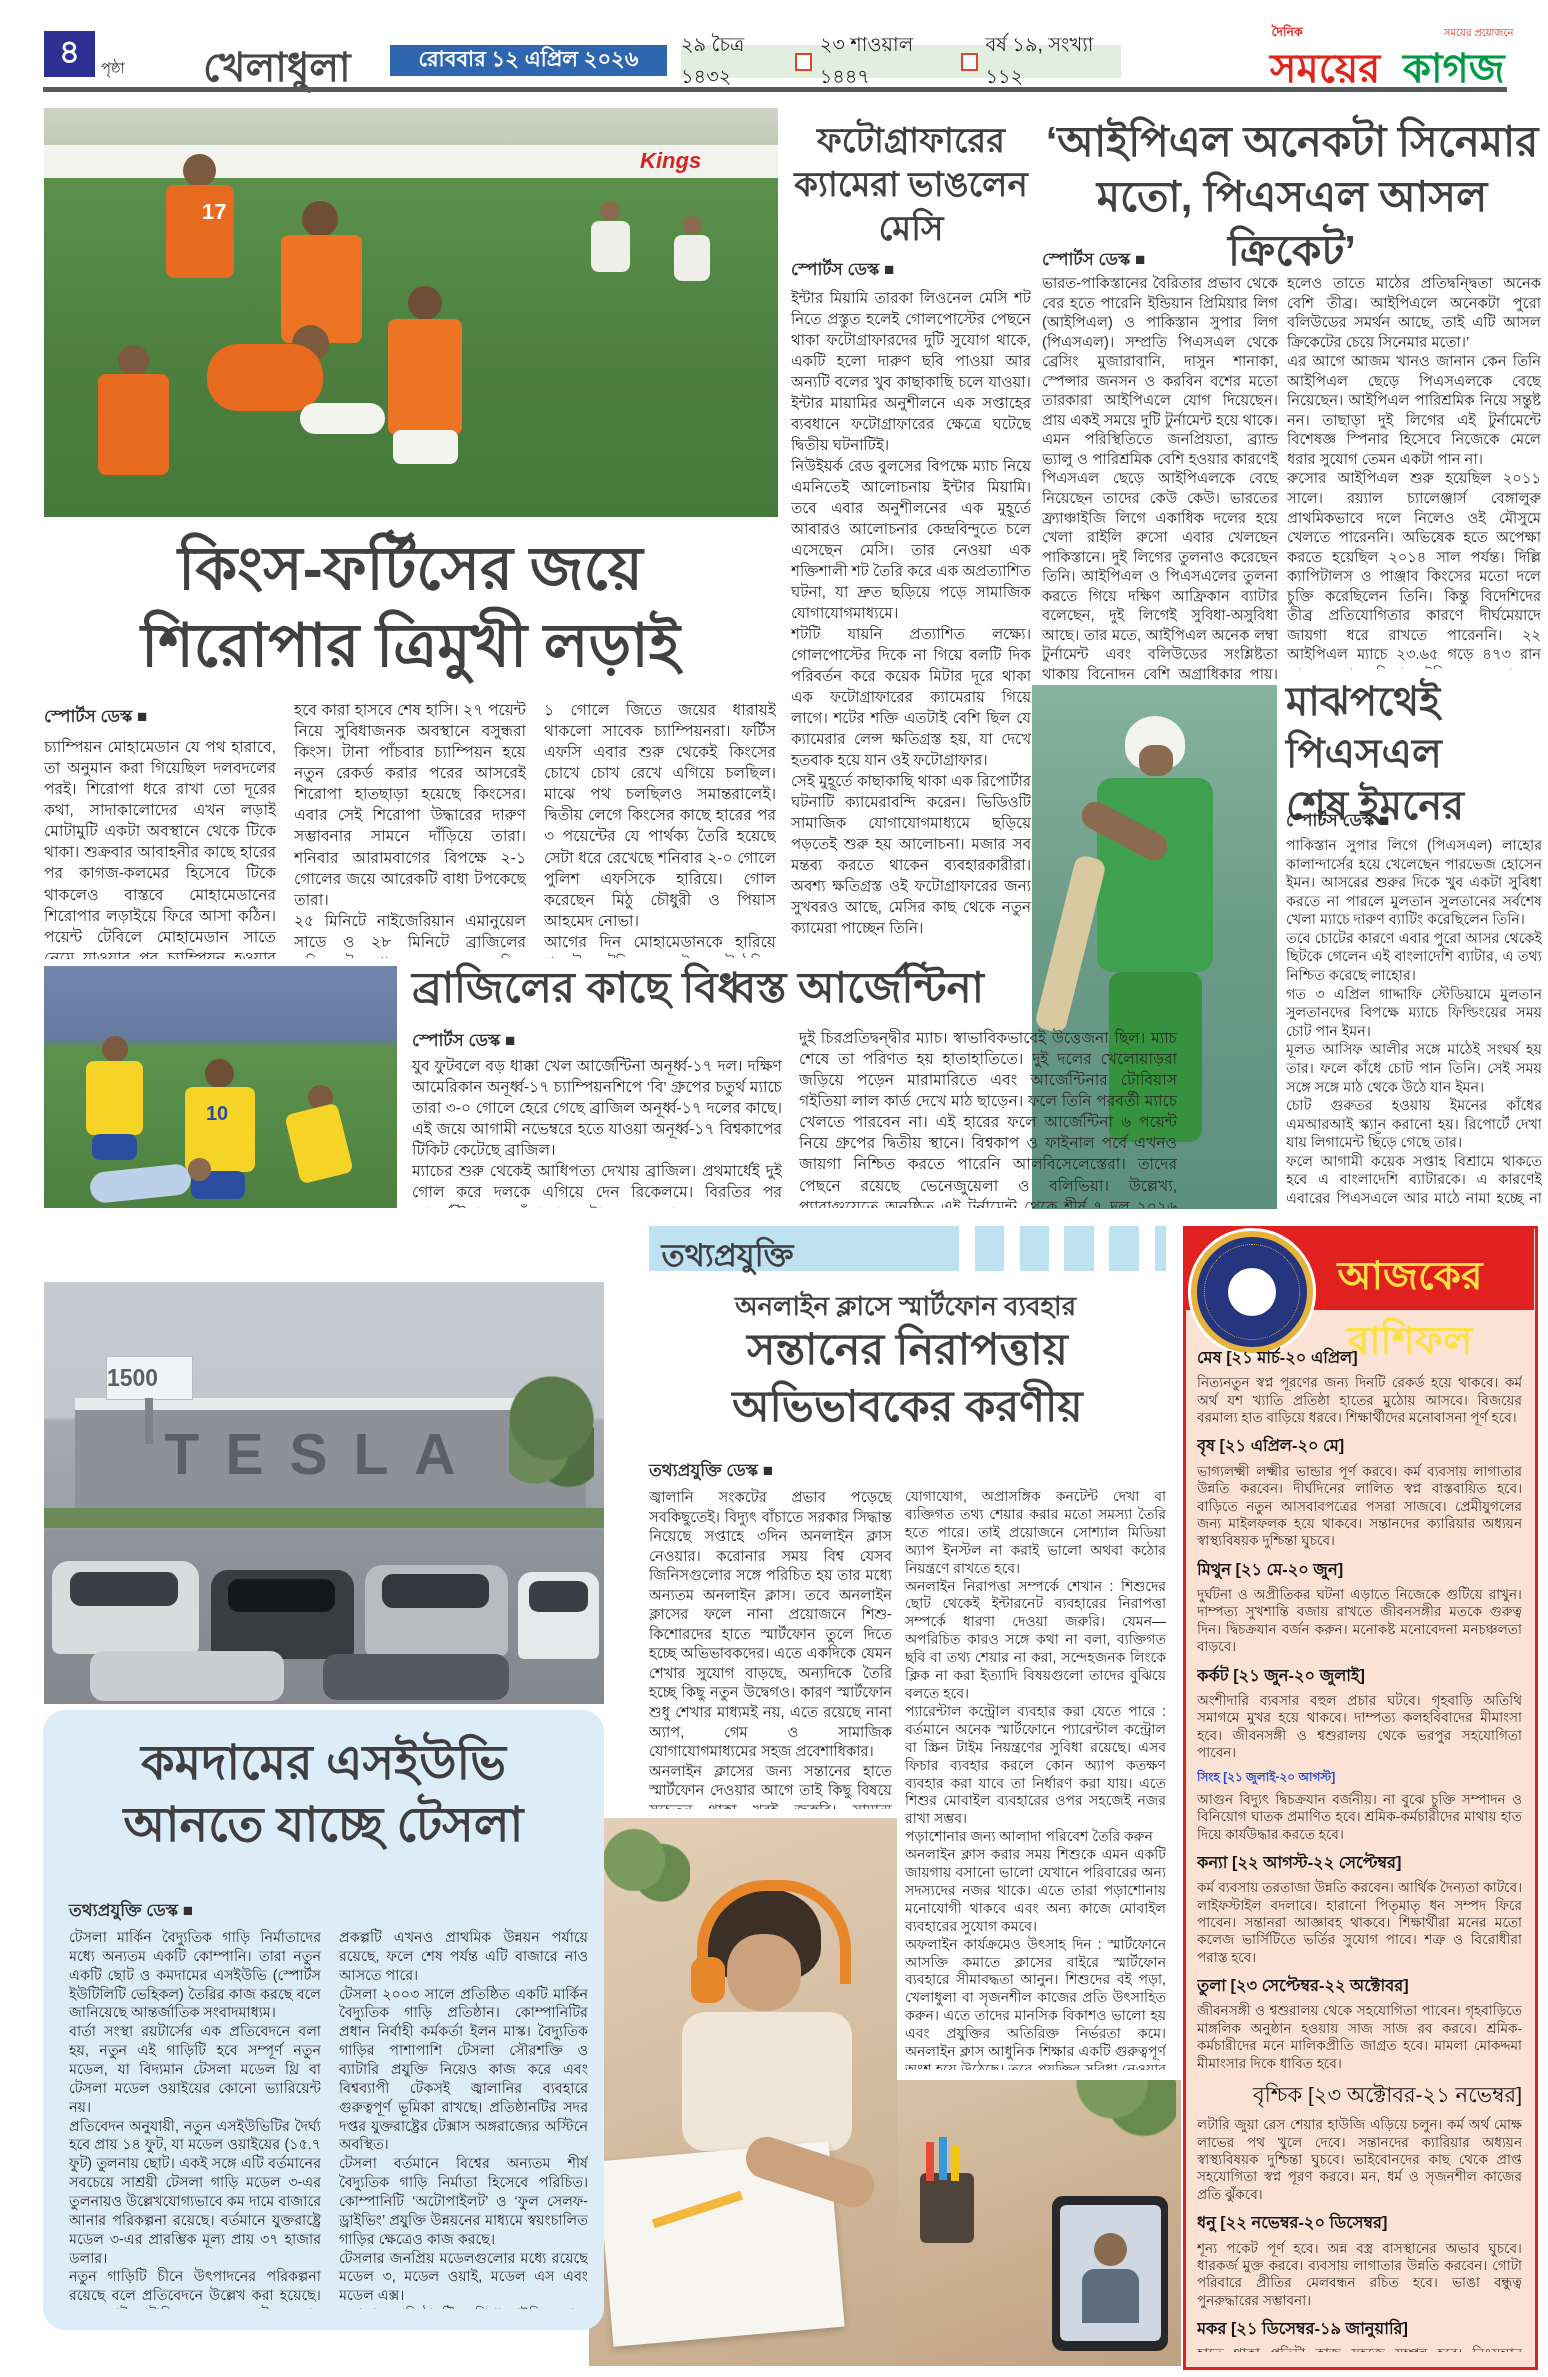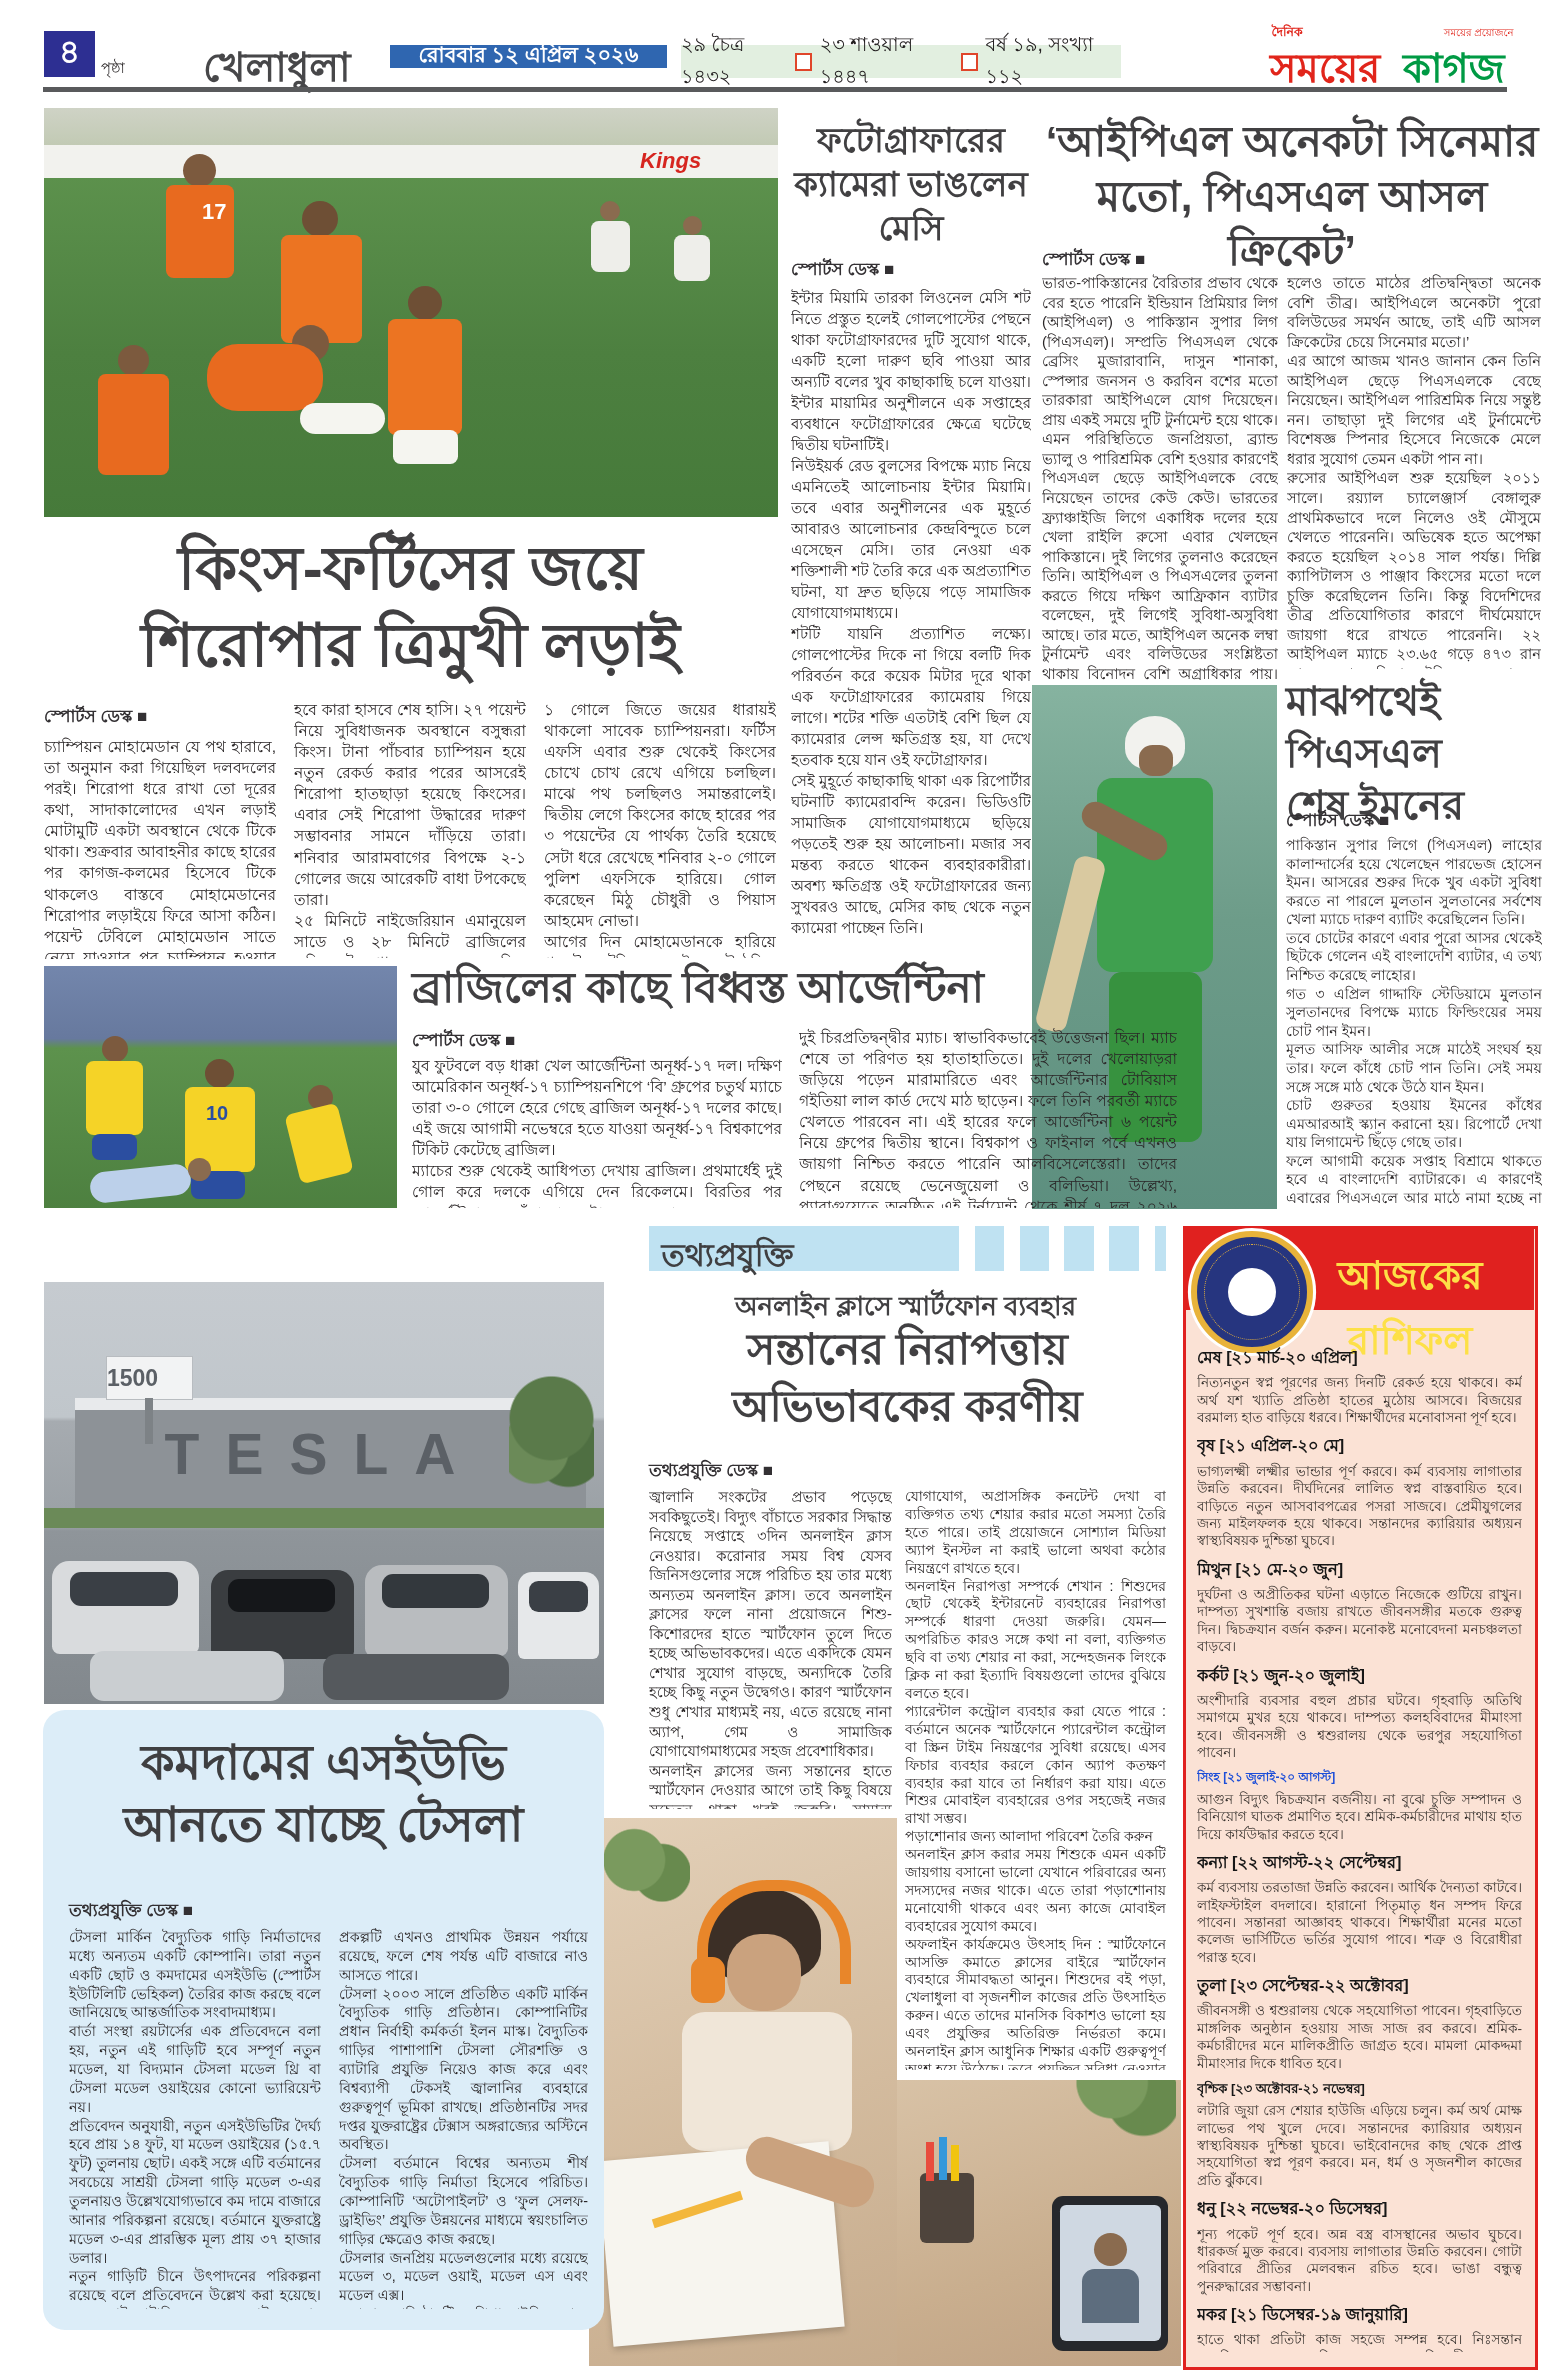--- a/index.html
+++ b/index.html
@@ -21,21 +21,21 @@
 <body>
 
 <div id="page">
 
   <div class="abs" style="left:0;top:0;width:1549px;height:93px;">
     <div class="abs" style="left:44px;top:31px;width:51px;height:46px;background:#2d2f92;color:#fff;font-size:33px;font-weight:700;display:flex;align-items:center;justify-content:center;">
         <span>৪</span>
       </div>
     <div class="abs" style="left:101px;top:56px;font-size:14.7px;color:#231f20;">পৃষ্ঠা</div>
     <div class="abs hl" style="left:203px;top:36px;font-size:40px;color:#474749;">খেলাধুলা</div>
-    <div class="abs" style="left:390px;top:45px;width:277px;height:23px;background:#2f66b0;color:#fff;font-size:21px;font-weight:700;display:flex;align-items:center;justify-content:center;">
+    <div class="abs" style="left:390px;top:45px;width:277px;height:31px;background:#2f66b0;color:#fff;font-size:21px;font-weight:700;display:flex;align-items:center;justify-content:center;">
         <span>রোববার ১২ এপ্রিল ২০২৬</span>
       </div>
     <div class="abs" style="left:681px;top:45px;width:440px;height:33px;background:#e2efe0;color:#231f20;font-size:19.4px;display:flex;align-items:center;justify-content:center;">
       <span>২৯ চৈত্র ১৪৩২</span>
         <span class="sq"></span>
       <span>২৩ শাওয়াল ১৪৪৭</span>
         <span class="sq"></span>
       <span>বর্ষ ১৯, সংখ্যা ১১২</span>
     </div>
     <div class="abs" style="left:1270px;top:23px;width:248px;height:62px;">
@@ -277,21 +277,21 @@
       </div>
       <div style="margin-bottom:7px;">
         <div style="font-size:16.3px;font-weight:700;color:#161616;margin-bottom:2.3px;">কন্যা [২২ আগস্ট-২২ সেপ্টেম্বর]</div>
         <div style="font-size:13.6px;line-height:1.28;text-align:justify;color:#39332f;">কর্ম ব্যবসায় তরতাজা উন্নতি করবেন। আর্থিক দৈন্যতা কাটবে। লাইফস্টাইল বদলাবে। হারানো পিতৃমাতৃ ধন সম্পদ ফিরে পাবেন। সন্তানরা আজ্ঞাবহ থাকবে। শিক্ষার্থীরা মনের মতো কলেজ ভার্সিটিতে ভর্তির সুযোগ পাবে। শত্রু ও বিরোধীরা পরাস্ত হবে।</div>
       </div>
       <div style="margin-bottom:7px;">
         <div style="font-size:16.3px;font-weight:700;color:#161616;margin-bottom:2.3px;">তুলা [২৩ সেপ্টেম্বর-২২ অক্টোবর]</div>
         <div style="font-size:13.6px;line-height:1.28;text-align:justify;color:#39332f;">জীবনসঙ্গী ও শ্বশুরালয় থেকে সহযোগিতা পাবেন। গৃহবাড়িতে মাঙ্গলিক অনুষ্ঠান হওয়ায় সাজ সাজ রব করবে। শ্রমিক-কর্মচারীদের মনে মালিকপ্রীতি জাগ্রত হবে। মামলা মোকদ্দমা মীমাংসার দিকে ধাবিত হবে।</div>
       </div>
       <div style="margin-bottom:7px;">
-        <div style="font-size:13px;font-weight:700;color:#161616;margin-bottom:2.3px;">বৃশ্চিক [২৩ অক্টোবর-২১ নভেম্বর]</div>
+        <div style="font-size:21px;font-weight:400;color:#161616;margin-bottom:2.3px;text-align:right;">বৃশ্চিক [২৩ অক্টোবর-২১ নভেম্বর]</div>
         <div style="font-size:13.6px;line-height:1.28;text-align:justify;color:#39332f;">লটারি জুয়া রেস শেয়ার হাউজি এড়িয়ে চলুন। কর্ম অর্থ মোক্ষ লাভের পথ খুলে দেবে। সন্তানদের ক্যারিয়ার অধ্যয়ন স্বাস্থ্যবিষয়ক দুশ্চিন্তা ঘুচবে। ভাইবোনদের কাছ থেকে প্রাপ্ত সহযোগিতা স্বপ্ন পূরণ করবে। মন, ধর্ম ও সৃজনশীল কাজের প্রতি ঝুঁকবে।</div>
       </div>
       <div style="margin-bottom:7px;">
         <div style="font-size:16.3px;font-weight:700;color:#161616;margin-bottom:2.3px;">ধনু [২২ নভেম্বর-২০ ডিসেম্বর]</div>
         <div style="font-size:13.6px;line-height:1.28;text-align:justify;color:#39332f;">শূন্য পকেট পূর্ণ হবে। অন্ন বস্ত্র বাসস্থানের অভাব ঘুচবে। ধারকর্জ মুক্ত করবে। ব্যবসায় লাগাতার উন্নতি করবেন। গোটা পরিবারে প্রীতির মেলবন্ধন রচিত হবে। ভাঙা বন্ধুত্ব পুনরুদ্ধারের সম্ভাবনা।</div>
       </div>
       <div style="margin-bottom:7px;">
         <div style="font-size:16.3px;font-weight:700;color:#161616;margin-bottom:2.3px;">মকর [২১ ডিসেম্বর-১৯ জানুয়ারি]</div>
         <div style="font-size:13.6px;line-height:1.28;text-align:justify;color:#39332f;">হাতে থাকা প্রতিটা কাজ সহজে সম্পন্ন হবে। নিঃসন্তান দম্পতির কোল আলোকিত হবে। শত্রু ও বিরোধীপক্ষ পরাস্ত হয়ে পড়বে। গৃহবাড়ি, যানবাহন ও বস্ত্রালঙ্কার ক্রয়ের স্বপ্ন বাস্তবায়িত হবে। মনোবল জনবল অর্থবলের গ্রাফ চাঙা হবে।</div>
       </div>

